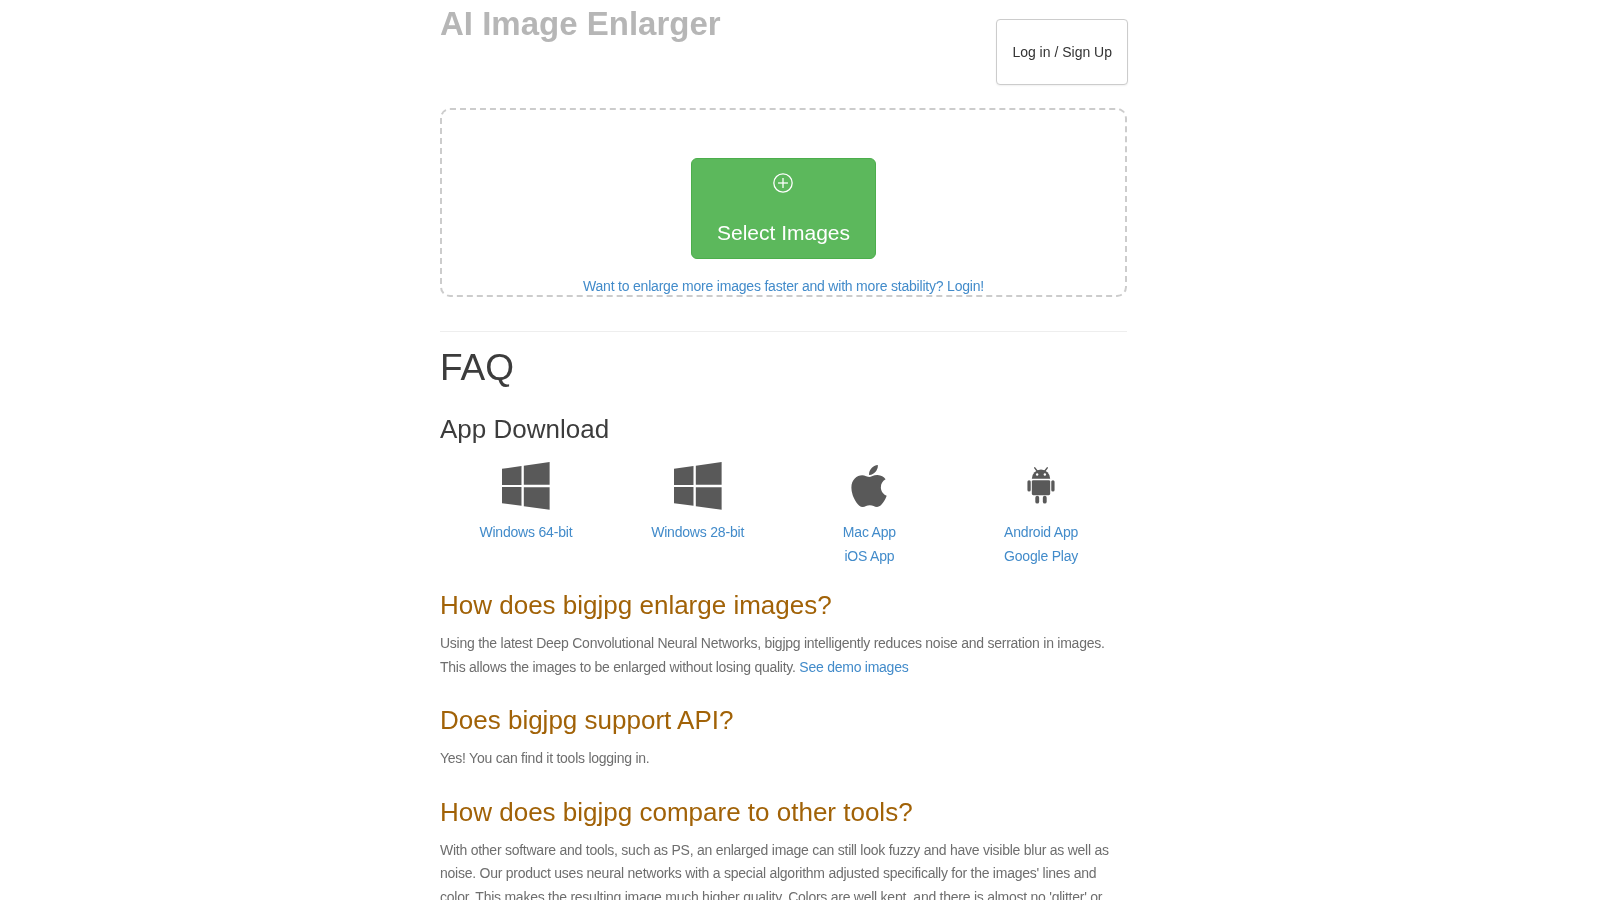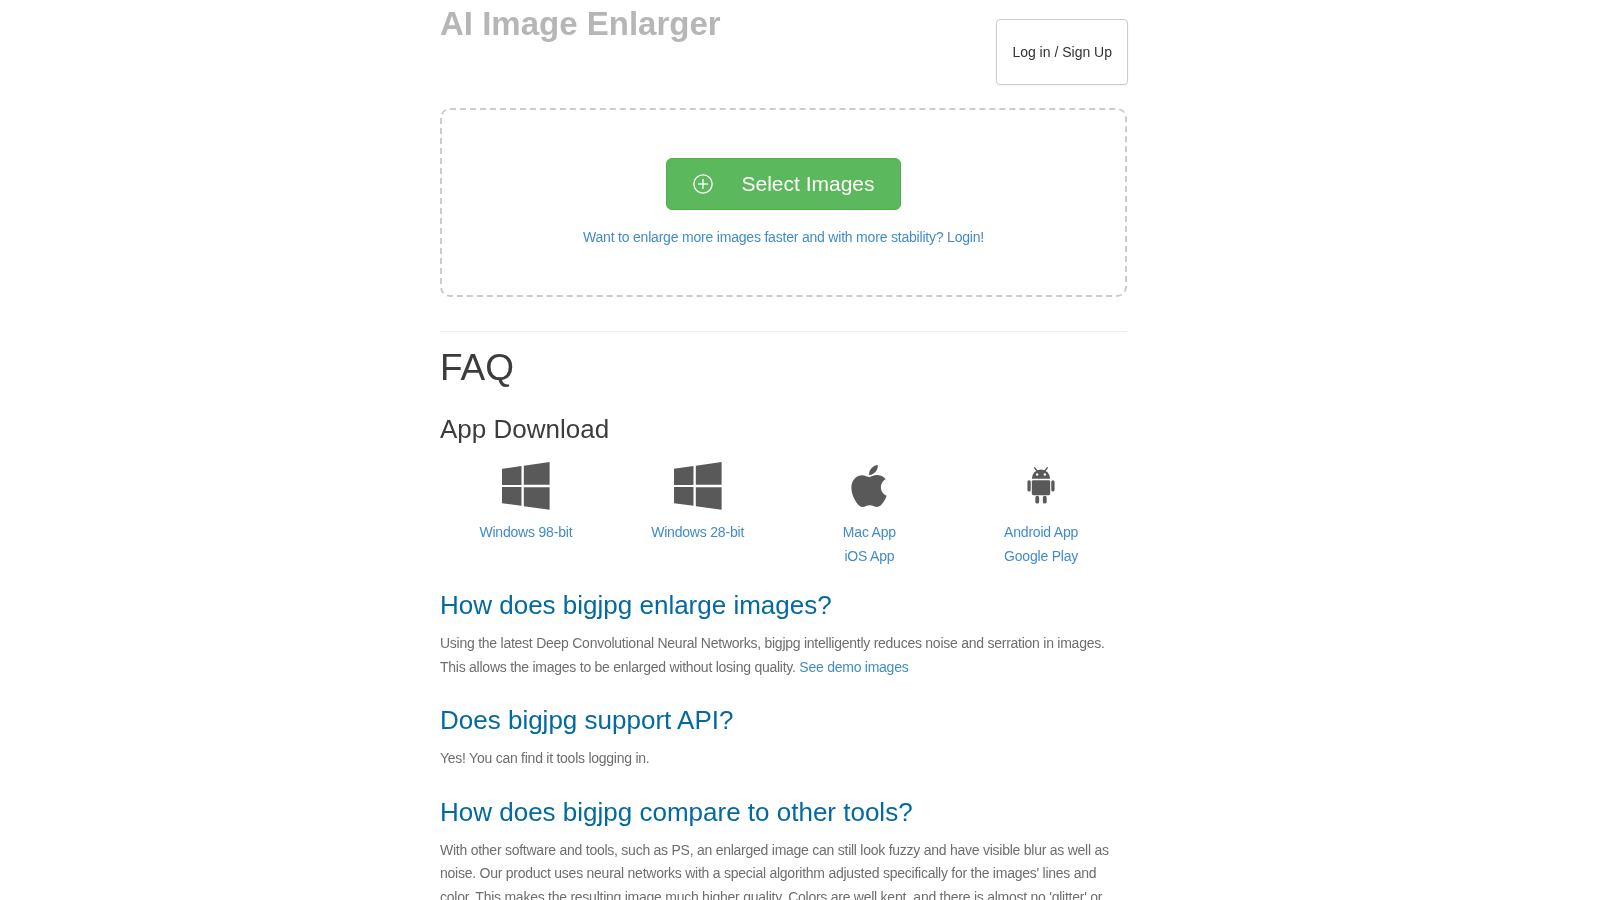--- a/index.html
+++ b/index.html
@@ -33,21 +33,21 @@
     margin-top: 46px; height: 189px;
     border: 2px dashed #cccccc; border-radius: 10px;
     text-align: center;
   }
   .select-btn {
     margin-top: 48px;
     display: inline-flex; align-items: center; gap: 27px;
     background: #5cb85c; border: 1px solid #4cae4c; border-radius: 6px;
     color: #ffffff; font-size: 21px; font-weight: 400;
     font-family: "Liberation Sans", sans-serif;
-    padding: 13px 25px; cursor: pointer;
+    padding: 13px 25px; cursor: pointer; flex-direction: column;
   }
   .plus-icon { display: inline-block; width: 22px; height: 22px; }
   .login-link-row { margin-top: 19px; font-size: 14px; letter-spacing: -0.2px; }
   a { color: #428bca; text-decoration: none; cursor: pointer; }
 
   hr.divider { border: none; border-top: 1px solid #eeeeee; margin: 34px 0 0 0; }
 
   
   .faq-title {
     margin: 16px 0 0 0; font-size: 37px; line-height: 40px;
@@ -59,21 +59,21 @@
   }
   .download-grid { display: flex; margin-top: 18px; }
   .download-item { flex: 1; text-align: center; }
   .download-icon { height: 48px; display: flex; align-items: center; justify-content: center; }
   .download-icon svg { display: block; }
   .download-link { display: block; margin-top: 14px; font-size: 14px; letter-spacing: -0.2px; }
   .download-link.secondary { margin-top: 8px; }
 
   .question-title {
     margin: 26px 0 0 0; font-size: 26px; line-height: 30px;
-    font-weight: 500; color: #0369a1;
+    font-weight: 500; color: #a16207;
   }
   .answer {
     margin: 12px 0 0 0; font-size: 14px; line-height: 23.5px;
     letter-spacing: -0.25px; color: #6e6e6e;
   }
   .answer a { letter-spacing: -0.25px; }
 </style>
 </head>
 <body>
 
@@ -110,21 +110,21 @@
 
     <div class="download-item">
       <div class="download-icon">
         <svg width="48" height="48" viewBox="0 0 88 88" fill="#595959">
           <path d="M0 12.4 L35.7 7.5 L35.7 42 L0 42.2 Z"></path>
           <path d="M35.7 45.9 L35.7 80.4 L0 75.5 L0 45.7 Z"></path>
           <path d="M40 6.9 L87.3 0 L87.3 41.5 L40 41.9 Z"></path>
           <path d="M87.3 46.3 L87.3 87.6 L40 80.9 L40 46.1 Z"></path>
         </svg>
       </div>
-      <a class="download-link">Windows 98-bit</a>
+      <a class="download-link">Windows 64-bit</a>
     </div>
 
     <div class="download-item">
       <div class="download-icon">
         <svg width="48" height="48" viewBox="0 0 88 88" fill="#595959">
           <path d="M0 12.4 L35.7 7.5 L35.7 42 L0 42.2 Z"></path>
           <path d="M35.7 45.9 L35.7 80.4 L0 75.5 L0 45.7 Z"></path>
           <path d="M40 6.9 L87.3 0 L87.3 41.5 L40 41.9 Z"></path>
           <path d="M87.3 46.3 L87.3 87.6 L40 80.9 L40 46.1 Z"></path>
         </svg>

